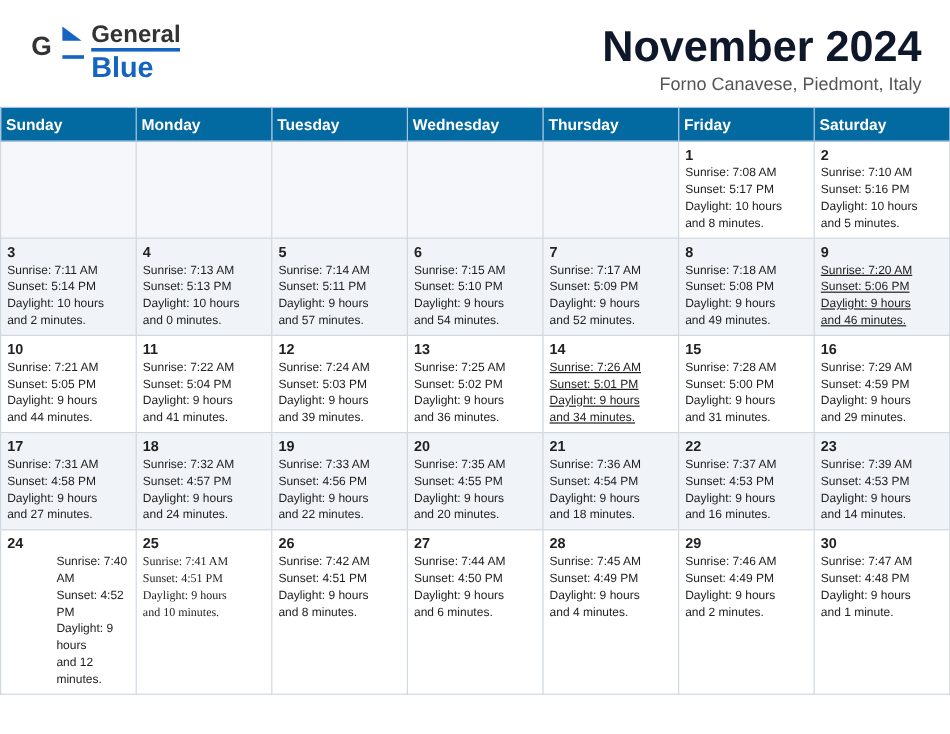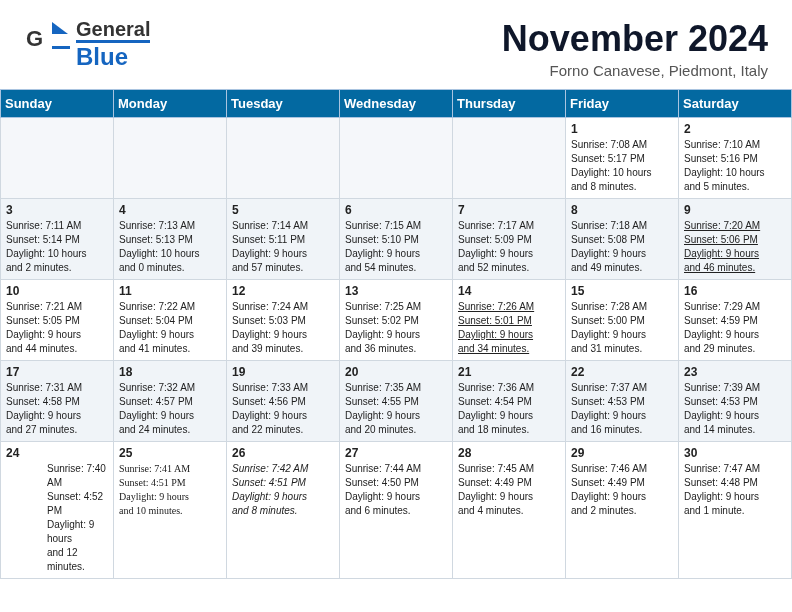--- a/index.html
+++ b/index.html
@@ -303,21 +303,21 @@
         </td>
         <td>
           <span class="day-num">25</span>
           <div class="day-info" style="white-space: pre-line; font-family: Liberation Serif, serif;">Sunrise: 7:41 AM
 Sunset: 4:51 PM
 Daylight: 9 hours
 and 10 minutes.</div>
         </td>
         <td>
           <span class="day-num">26</span>
-          <div class="day-info" style="white-space: pre-line; font-style: italic;">Sunrise: 7:42 AM
+          <div class="day-info" style="white-space: pre-line;">Sunrise: 7:42 AM
 Sunset: 4:51 PM
 Daylight: 9 hours
 and 8 minutes.</div>
         </td>
         <td>
           <span class="day-num">27</span>
           <div class="day-info" style="white-space: pre-line;">Sunrise: 7:44 AM
 Sunset: 4:50 PM
 Daylight: 9 hours
 and 6 minutes.</div>

